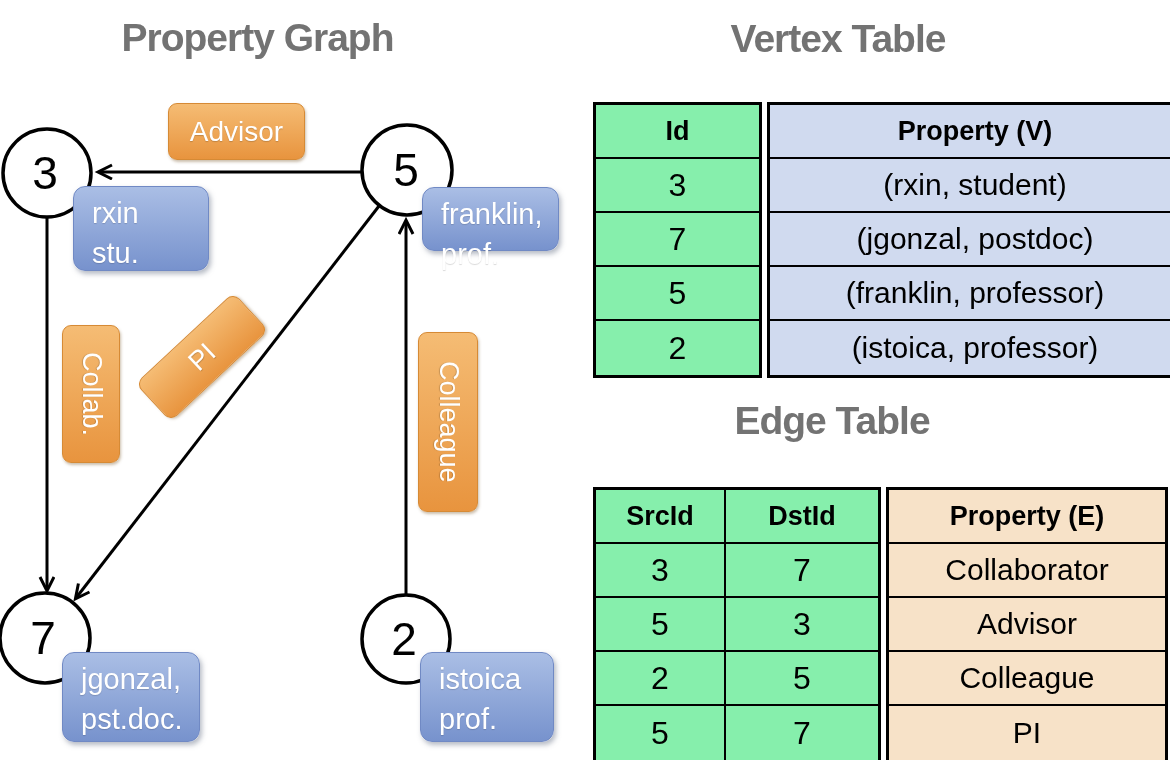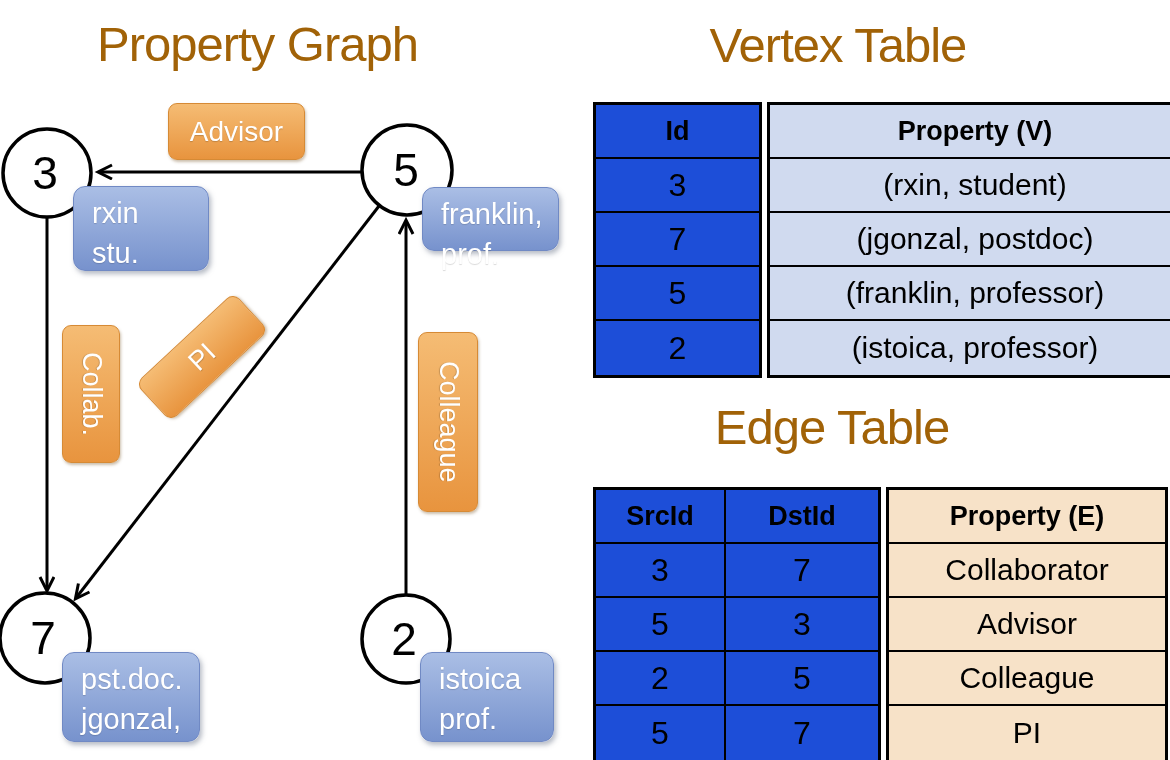--- a/index.html
+++ b/index.html
@@ -2,22 +2,22 @@
 <html><head>
 <meta charset="utf-8">
 <style>
   html,body{margin:0;padding:0;background:#fff;}
   .canvas{
     position:relative;width:1170px;height:760px;overflow:hidden;
     background:#fff;font-family:"Liberation Sans",sans-serif;
   }
   
   .big-title{
-    position:absolute;text-align:center;color:#a16207;
-    font-size:49px;font-weight:400;letter-spacing:-1px;white-space:nowrap;
+    position:absolute;text-align:center;color:#737373;
+    font-size:39px;font-weight:700;letter-spacing:-1px;white-space:nowrap;
   }
   
   svg.graph-layer{position:absolute;left:0;top:0;z-index:1;}
   
   .edge-label{
     position:absolute;z-index:2;display:flex;align-items:center;justify-content:center;
     background:linear-gradient(to bottom,#F5BC74,#E8943E);
     border:1px solid #D68A35;border-radius:9px;
     color:#fff;font-size:27px;
     box-shadow:1px 2px 3px rgba(140,110,70,.45);
@@ -29,21 +29,21 @@
     position:absolute;z-index:3;box-sizing:border-box;
     background:linear-gradient(to bottom,#AABEE5,#7792CD);
     border:1.5px solid #7089C4;border-radius:12px;
     color:#fff;font-size:29px;line-height:40px;
     padding:6px 0 0 18px;
     box-shadow:2px 3px 5px rgba(110,120,140,.5);
     text-shadow:0 1px 1px rgba(0,0,0,.15);
   }
   
   .split-table{position:absolute;display:flex;gap:5px;z-index:2;}
-  .sub-table{box-sizing:border-box;border:3px solid #000;background:#1d4ed8;}
+  .sub-table{box-sizing:border-box;border:3px solid #000;background:#86efac;}
   .sub-table .trow{box-sizing:border-box;height:54px;border-bottom:2px solid #000;
     display:flex;align-items:center;}
   .sub-table .trow:last-child{border-bottom:none;}
   .tcell{flex:1;text-align:center;font-size:32px;color:#000;}
   .tcell.hdr{font-size:27px;font-weight:bold;}
   .tcell.prop{font-size:30px;}
   .tcell.first{border-right:2px solid #000;align-self:stretch;display:flex;
     align-items:center;justify-content:center;}
   .fill-vblue{background:#D0DAEF;}
   .fill-eorange{background:#F7E2C8;}
@@ -87,22 +87,22 @@
 
   <div class="vertex-box" style="left:63px;top:186px;width:136px;height:85px;margin-left:10px;">
     <div>rxin</div>
     <div>stu.</div>
   </div>
   <div class="vertex-box" style="left:422px;top:187px;width:137px;height:64px;">
     <div>franklin,</div>
     <div>prof.</div>
   </div>
   <div class="vertex-box" style="left:62px;top:652px;width:138px;height:90px;">
+    <div>jgonzal,</div>
     <div>pst.doc.</div>
-    <div>jgonzal,</div>
   </div>
   <div class="vertex-box" style="left:420px;top:652px;width:134px;height:90px;">
     <div>istoica</div>
     <div>prof.</div>
   </div>
 
   <div class="split-table" style="left:593px;top:102px;">
     <div class="sub-table" style="width:169px;">
       <div class="trow">
         <div class="tcell hdr">Id</div>

